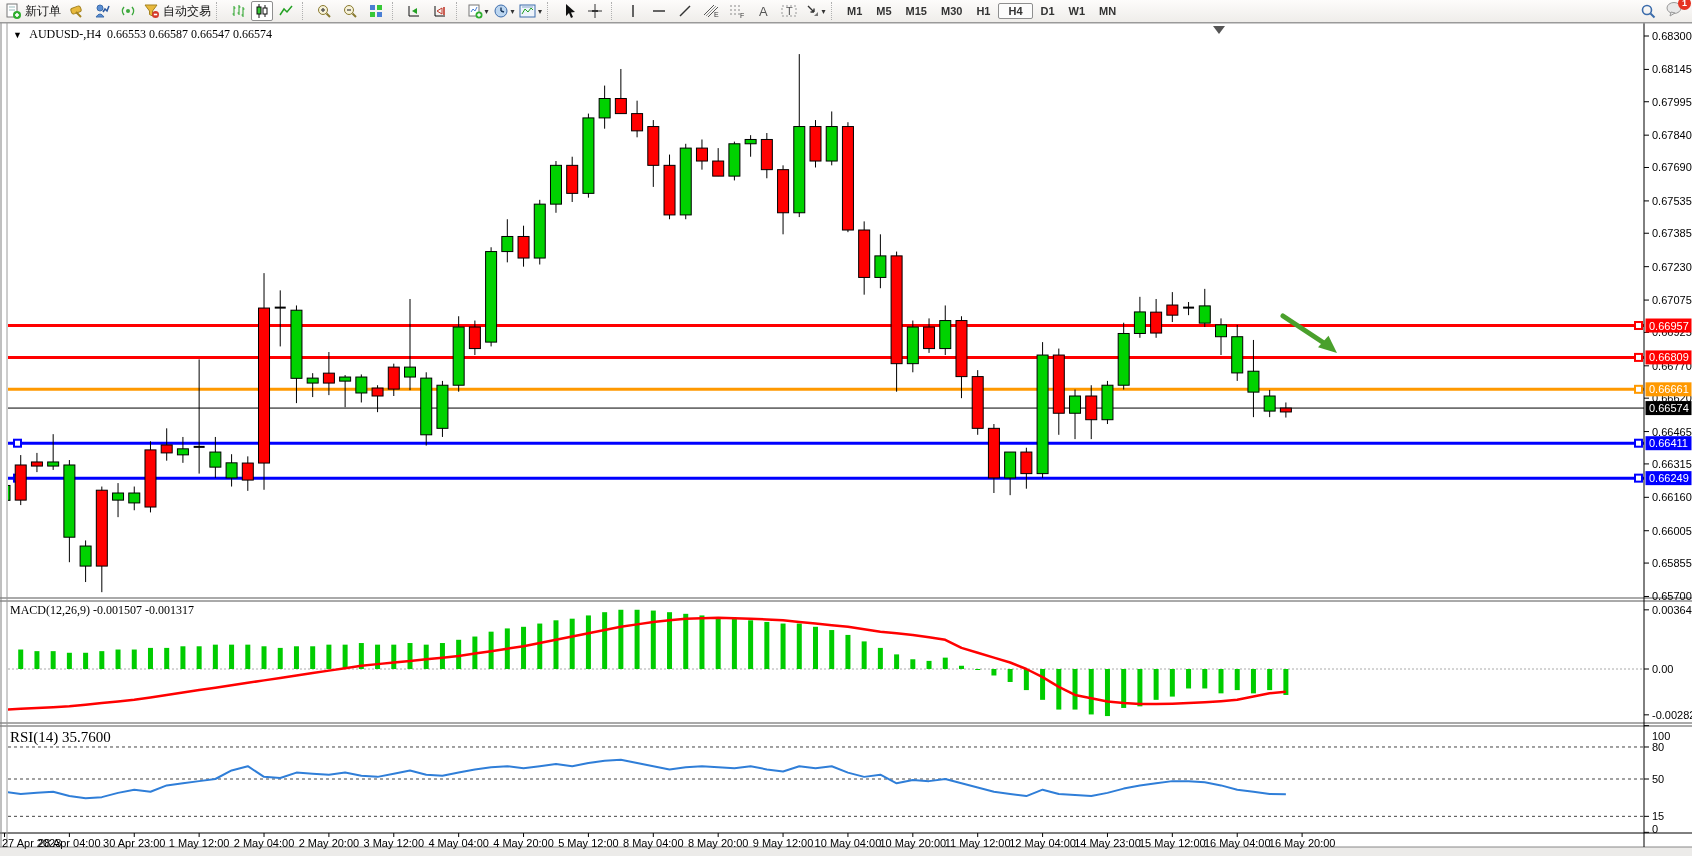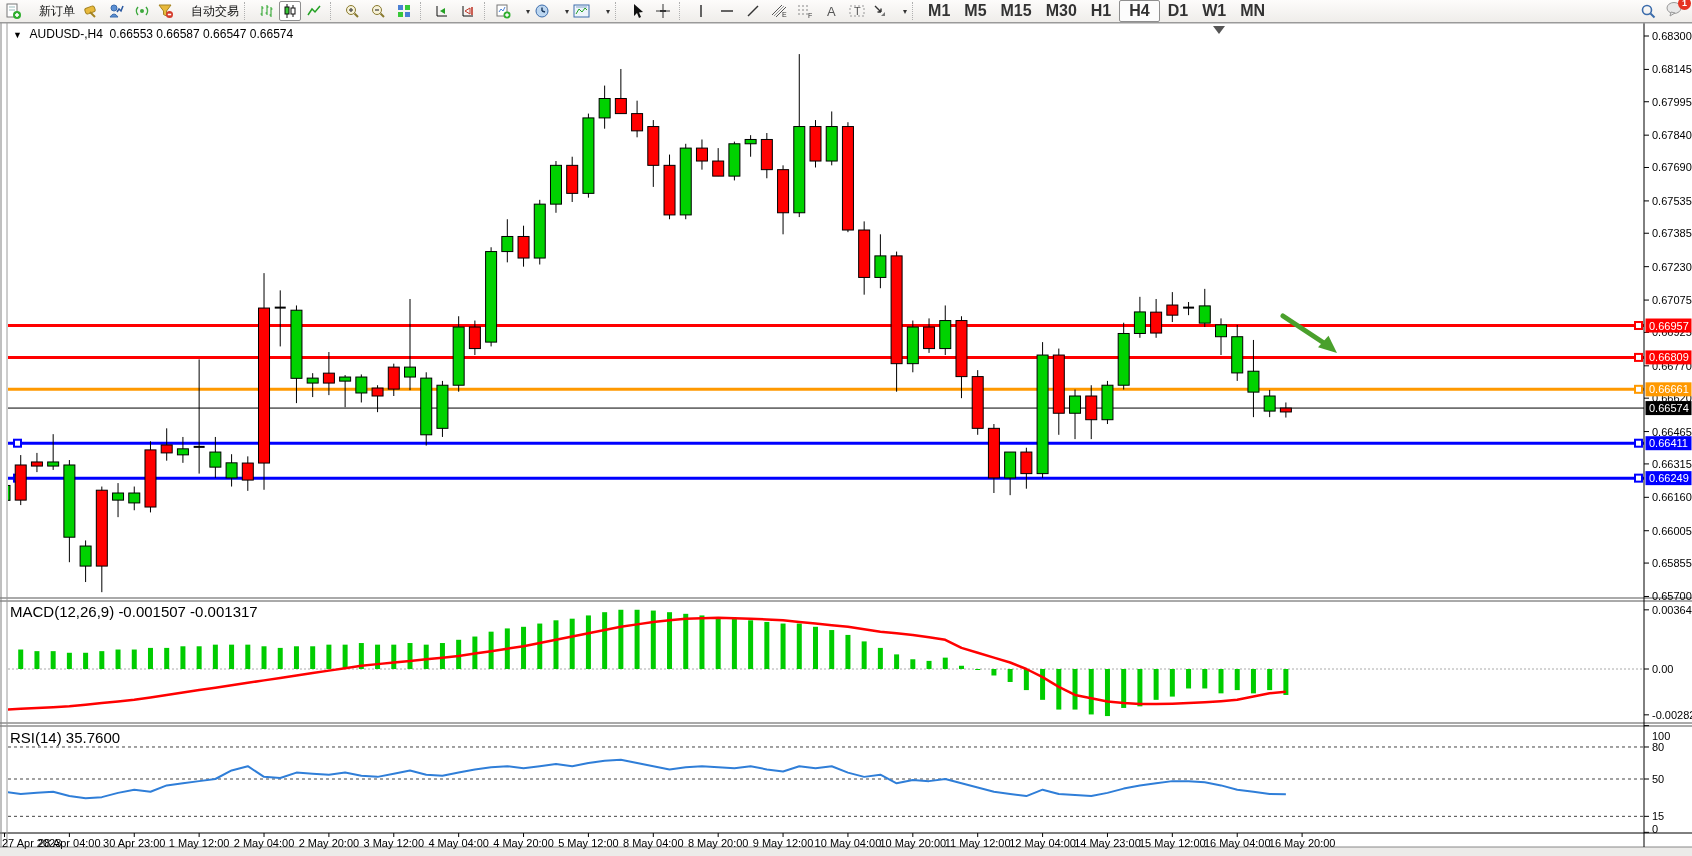--- a/index.html
+++ b/index.html
@@ -2,36 +2,36 @@
 <html><head>
 <meta charset="utf-8">
 <style>
   html,body{margin:0;padding:0;background:#fff;font-family:"Liberation Sans",sans-serif;}
   #app{position:relative;width:1692px;height:856px;overflow:hidden;background:#fff;}
   
   #toolbar{position:absolute;left:0;top:0;width:1692px;height:23px;
     background:linear-gradient(#fdfcfb,#efedea);border-bottom:1px solid #9a9a9a;
     display:flex;align-items:center;padding-left:3px;box-sizing:border-box;}
   .tbtn{height:20px;min-width:22px;display:flex;align-items:center;justify-content:center;
-    border-radius:2px;padding:0 2px;cursor:default;gap:14px;}
+    border-radius:2px;padding:0 2px;cursor:default;}
   .tbtn.active{background:#fff;border:1px solid #8f8f8f;box-sizing:border-box;}
   .tbtn .lbl{font-size:12px;color:#111;margin-left:3px;white-space:nowrap;}
   .sep{width:4px;height:18px;border-left:1px dotted #b0b0b0;margin:0 4px 0 3px;}
   .caret{font-size:8px;color:#333;margin-left:1px;}
-  .tf-btn{font-size:16px;font-weight:bold;color:#333;padding:2px 6px;margin:8px 1px;border-radius:2px;}
+  .tf-btn{font-size:11px;font-weight:bold;color:#333;padding:2px 6px;margin:8px 1px;border-radius:2px;}
   .tf-btn.active{background:#fcfcfc;border:1px solid #8f8f8f;padding:1px 9px;}
   #toolbar-right{margin-left:auto;display:flex;align-items:center;margin-right:8px;}
   #chat-wrap{position:relative;margin-left:10px;}
   #chat-badge{position:absolute;top:-4px;right:-7px;background:#e53222;color:#fff;
     border-radius:50%;width:13px;height:13px;font-size:9px;line-height:13px;text-align:center;font-weight:bold;}
   
-  .overlay{position:absolute;font-size:12px;color:#000;white-space:nowrap;}
+  .overlay{position:absolute;font-size:12px;color:#000;white-space:nowrap;font-family:Liberation Serif, serif;}
   #chart-title{left:13px;top:27px;}
   #chart-title .tri{font-size:9px;margin-right:5px;}
-  #macd-label{left:10px;top:603px;font-size:15px;}
+  #macd-label{left:10px;top:603px;font-size:12px;}
   #rsi-label{left:10px;top:729px;font-size:15px;}
   svg text{font-family:"Liberation Sans",sans-serif;}
 </style>
 </head>
 <body>
 
 <div id="app">
 
   <div id="toolbar">
     <div class="tbtn">

